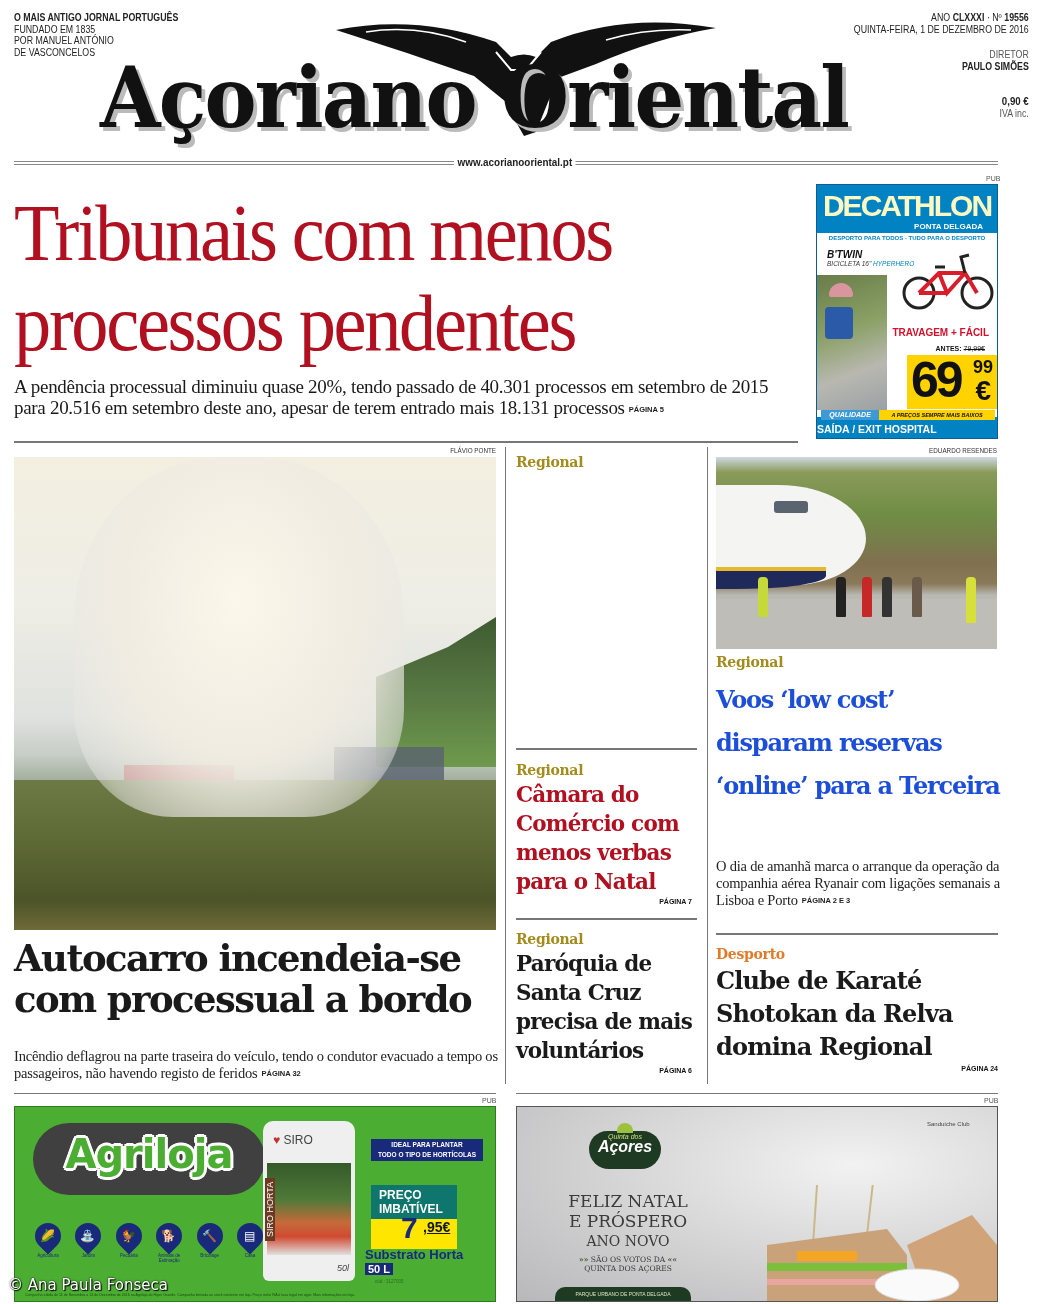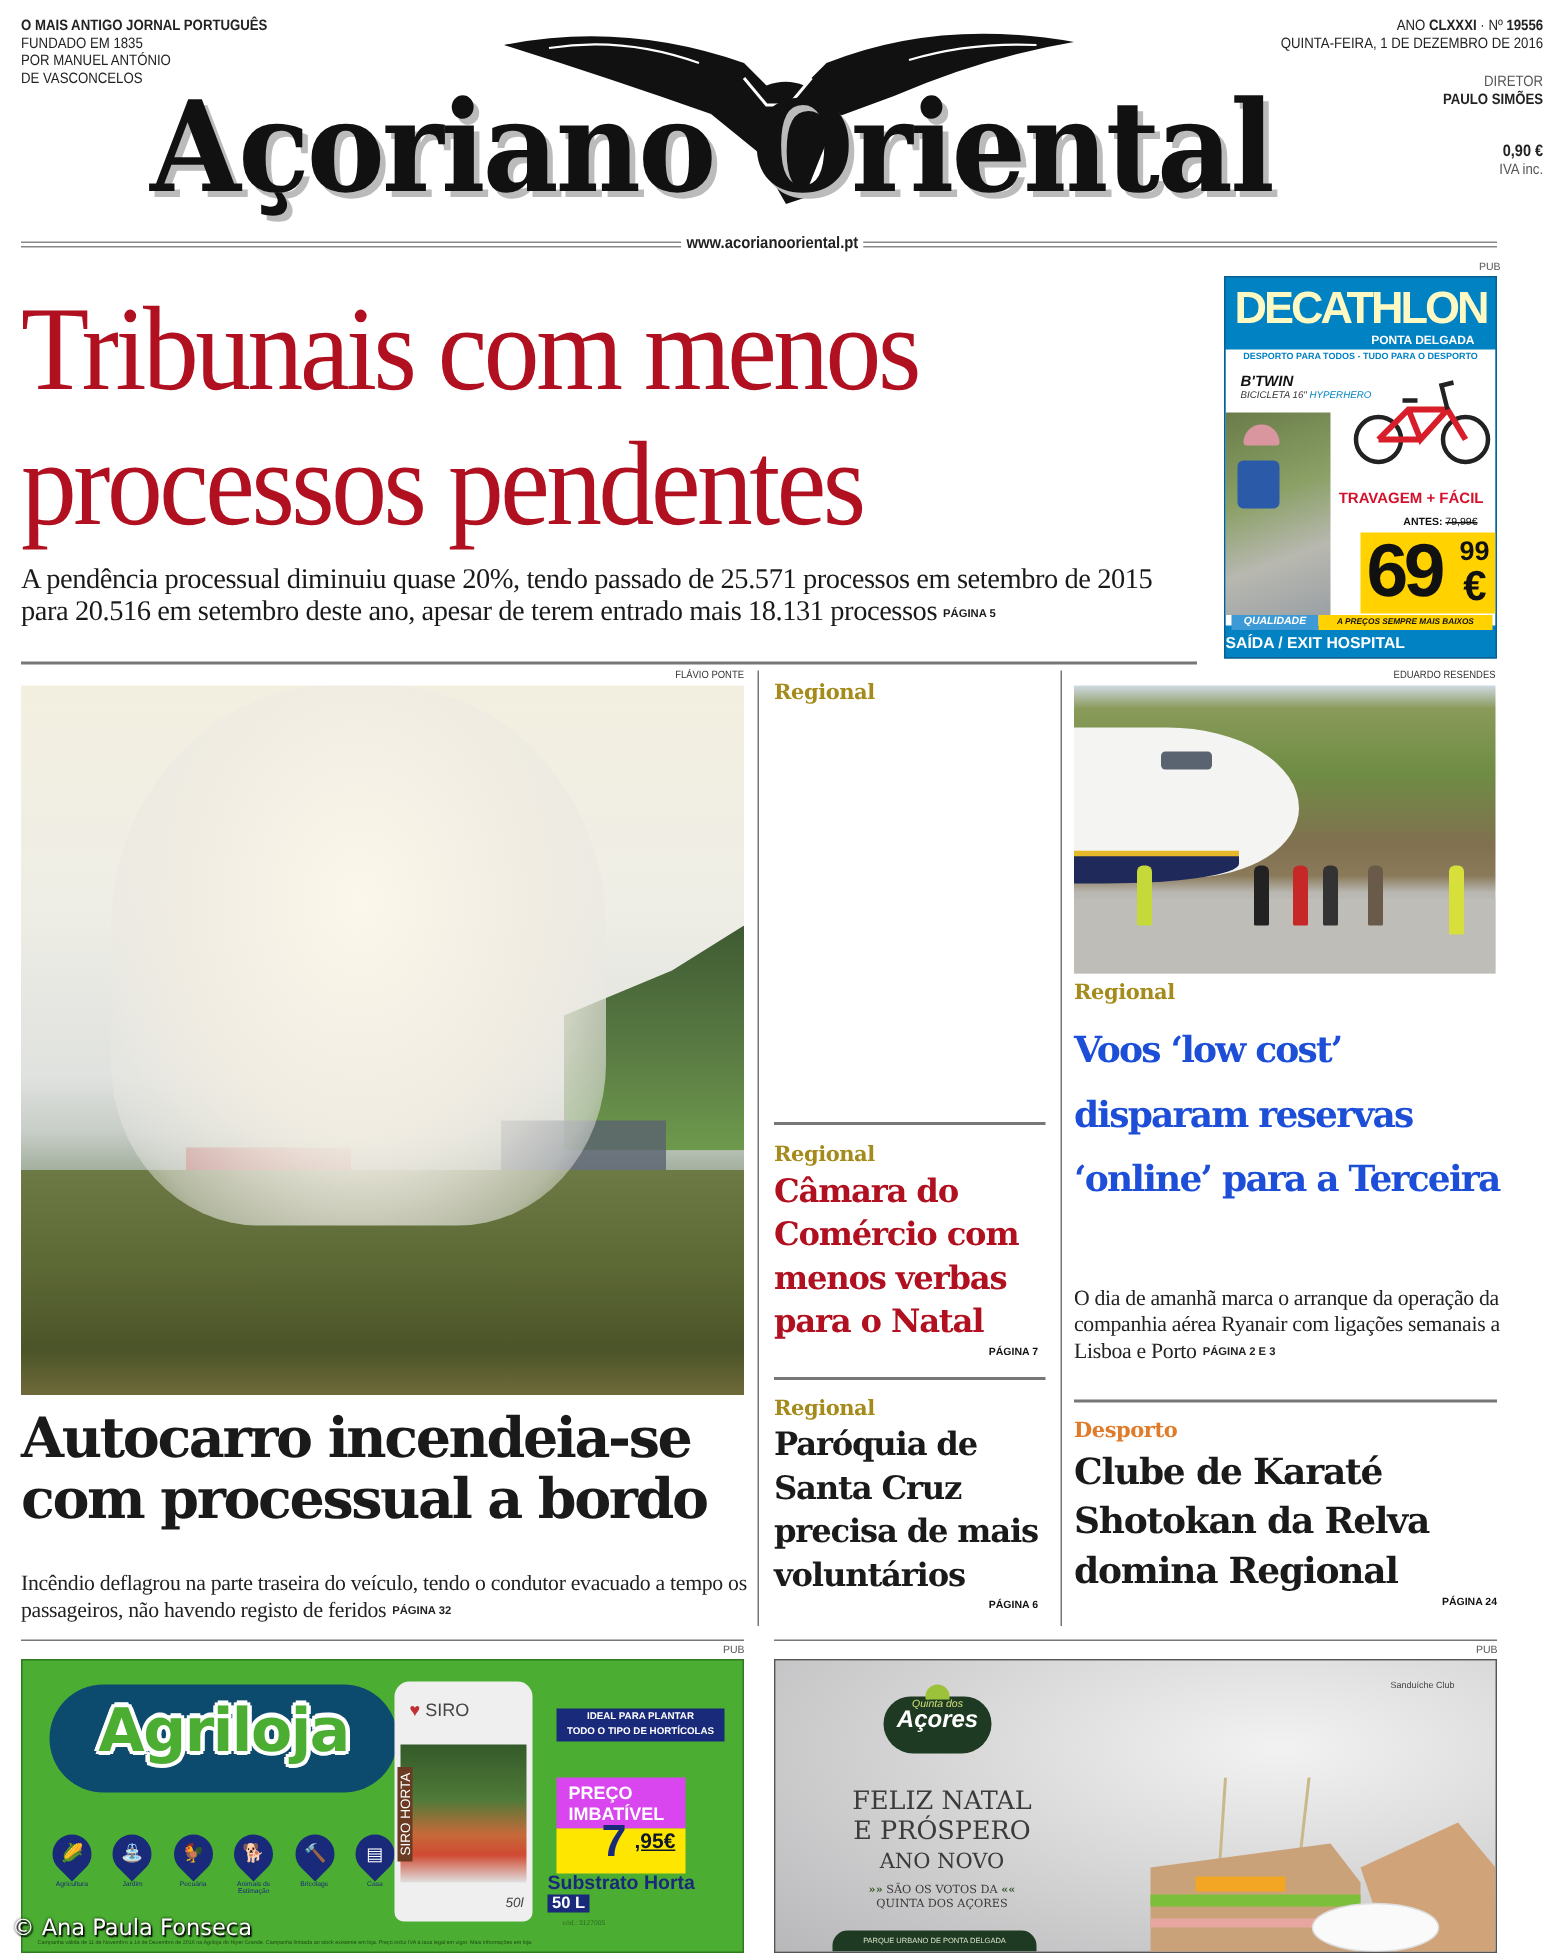--- a/index.html
+++ b/index.html
@@ -86,35 +86,35 @@
   .plane .stripe { position: absolute; left: -40px; top: 110px; width: 150px; height: 22px; background: #1f2a5a; border-top: 4px solid #e6b92a; border-radius: 0 0 60% 0; }
   .plane .win { position: absolute; left: 58px; top: 44px; width: 34px; height: 12px; background: #5a6470; border-radius: 3px; }
   .plane .ppl { position: absolute; top: 120px; width: 10px; height: 40px; border-radius: 4px 4px 1px 1px; }
   .plane .ground { position: absolute; left: 0; bottom: 0; width: 100%; height: 50px; background: #bebdb8; }
 
   .voos-h { left: 716px; top: 678px; width: 290px; font-family: "DejaVu Serif", serif; font-weight: bold; font-size: 24px; line-height: 43px; color: #1d4ed8; letter-spacing: -1.2px; }
   .voos-sub { left: 716px; top: 858px; width: 290px; }
 
   
   .agri { left: 14px; top: 1106px; width: 482px; height: 196px; background: #4bae32; border: 1px solid #2f7a1e; overflow: hidden; }
-  .agri .pill { position: absolute; left: 18px; top: 16px; width: 232px; height: 72px; background: #0c4a6e; border-radius: 36px; }
+  .agri .pill { position: absolute; left: 18px; top: 16px; width: 232px; height: 72px; background: #404040; border-radius: 36px; }
   .agri .pill span { position: absolute; left: 0; top: 8px; width: 100%; text-align: center; font-family: "DejaVu Sans", sans-serif; font-weight: bold; font-size: 40px; color: #4bae32; letter-spacing: -1px; text-shadow: -2px -2px 0 #fff, 2px -2px 0 #fff, -2px 2px 0 #fff, 2px 2px 0 #fff, 0 3px 0 #fff, 3px 0 0 #fff, -3px 0 0 #fff, 0 -3px 0 #fff; }
   .agri .icons { position: absolute; left: 18px; top: 116px; width: 232px; display: flex; justify-content: space-between; }
   .agri .ic { width: 30px; text-align: center; }
   .agri .ic .pin { width: 26px; height: 26px; margin: 0 auto; background: #1a2a7a; border-radius: 50% 50% 50% 0; transform: rotate(-45deg); display: flex; align-items: center; justify-content: center; }
   .agri .ic .pin span { transform: rotate(45deg); color: #fff; font-size: 12px; line-height: 1; }
   .agri .ic .lbl { font-size: 4.5px; color: #1a2a7a; margin-top: 4px; line-height: 5px; }
   .agri .bag { position: absolute; left: 248px; top: 14px; width: 92px; height: 160px; background: #efefef; border-radius: 10px 10px 6px 6px; overflow: hidden; }
   .agri .bag .logo2 { position: absolute; left: 10px; top: 12px; font-size: 12px; color: #444; }
   .agri .bag .logo2 b { color: #c03030; }
   .agri .bag .photo { position: absolute; left: 4px; top: 42px; width: 84px; height: 92px; background: linear-gradient(180deg, #355a2a 0%, #4f7a38 40%, #c66a3a 65%, #d04a32 80%, #e0e0e0 100%); }
   .agri .bag .vert { position: absolute; left: 2px; top: 120px; transform: rotate(-90deg); transform-origin: left top; font-size: 9px; color: #fff; background: #6a3a22; padding: 0 4px; white-space: nowrap; }
   .agri .bag .litre { position: absolute; right: 6px; bottom: 8px; font-size: 9px; color: #444; font-style: italic; }
   .agri .ideal { position: absolute; left: 356px; top: 32px; width: 112px; height: 22px; background: #1a2a7a; color: #fff; font-size: 6.5px; font-weight: bold; text-align: center; line-height: 10px; padding-top: 1px; }
-  .agri .preco { position: absolute; left: 356px; top: 78px; width: 86px; height: 34px; background: #d946ef; color: #fff; font-size: 12px; font-weight: bold; line-height: 14px; padding: 3px 0 0 8px; }
+  .agri .preco { position: absolute; left: 356px; top: 78px; width: 86px; height: 34px; background: #0f766e; color: #fff; font-size: 12px; font-weight: bold; line-height: 14px; padding: 3px 0 0 8px; }
   .agri .yel { position: absolute; left: 356px; top: 112px; width: 86px; height: 30px; background: #ffe600; }
   .agri .yel .p { position: absolute; left: 30px; top: -8px; font-size: 30px; font-weight: bold; color: #1a2a7a; letter-spacing: -1px; }
   .agri .yel .c { position: absolute; left: 52px; top: 0; font-size: 14px; font-weight: bold; color: #0f172a; text-decoration: underline; }
   .agri .subs { position: absolute; left: 350px; top: 140px; font-size: 13px; font-weight: bold; color: #1a2a7a; white-space: nowrap; }
   .agri .vol { position: absolute; left: 350px; top: 156px; background: #1a2a7a; color: #fff; font-size: 11px; font-weight: bold; padding: 0 3px; }
   .agri .cod { position: absolute; left: 360px; top: 172px; font-size: 4.5px; color: #2f6a20; }
   .agri .fine { position: absolute; left: 10px; top: 186px; font-size: 3.6px; color: #1d4a12; white-space: nowrap; }
 
   .quinta { left: 516px; top: 1106px; width: 482px; height: 196px; overflow: hidden; border: 1px solid #555; background: radial-gradient(ellipse at 70% 30%, #f2f2f2 0%, #d8d8d8 45%, #b8b8bb 100%); }
   .quinta .q-logo { position: absolute; left: 72px; top: 24px; width: 72px; height: 38px; background: #1f3a22; border-radius: 20px 20px 22px 22px; color: #fff; text-align: center; }
@@ -170,21 +170,21 @@
   <div class="line" style="left:0;width:440px"></div>
   <div class="line" style="left:560px;width:424px"></div>
   <span class="url">www.acorianooriental.pt</span>
 </div>
 
 <div class="abs lead-title">
   <div>Tribunais com menos</div>
   <div>processos pendentes</div>
 </div>
 <div class="abs lead-sub">
-  <span>A pendência processual diminuiu quase 20%, tendo passado de 25.571 processos em setembro de 2015 para 20.516 em setembro deste ano, apesar de terem entrado mais 18.131 processos</span><span class="pg">PÁGINA 5</span>
+  <span>A pendência processual diminuiu quase 20%, tendo passado de 40.301 processos em setembro de 2015 para 20.516 em setembro deste ano, apesar de terem entrado mais 18.131 processos</span><span class="pg">PÁGINA 5</span>
 </div>
 <div class="abs lead-rule"></div>
 
 <div class="abs pub" style="left:986px;top:175px">PUB</div>
 <div class="abs deca">
   <div class="brand">DECATHLON</div>
   <div class="city">PONTA DELGADA</div>
   <div class="white"></div>
   <div class="tag">DESPORTO PARA TODOS - TUDO PARA O DESPORTO</div>
   <div class="btwin">B'TWIN</div>

